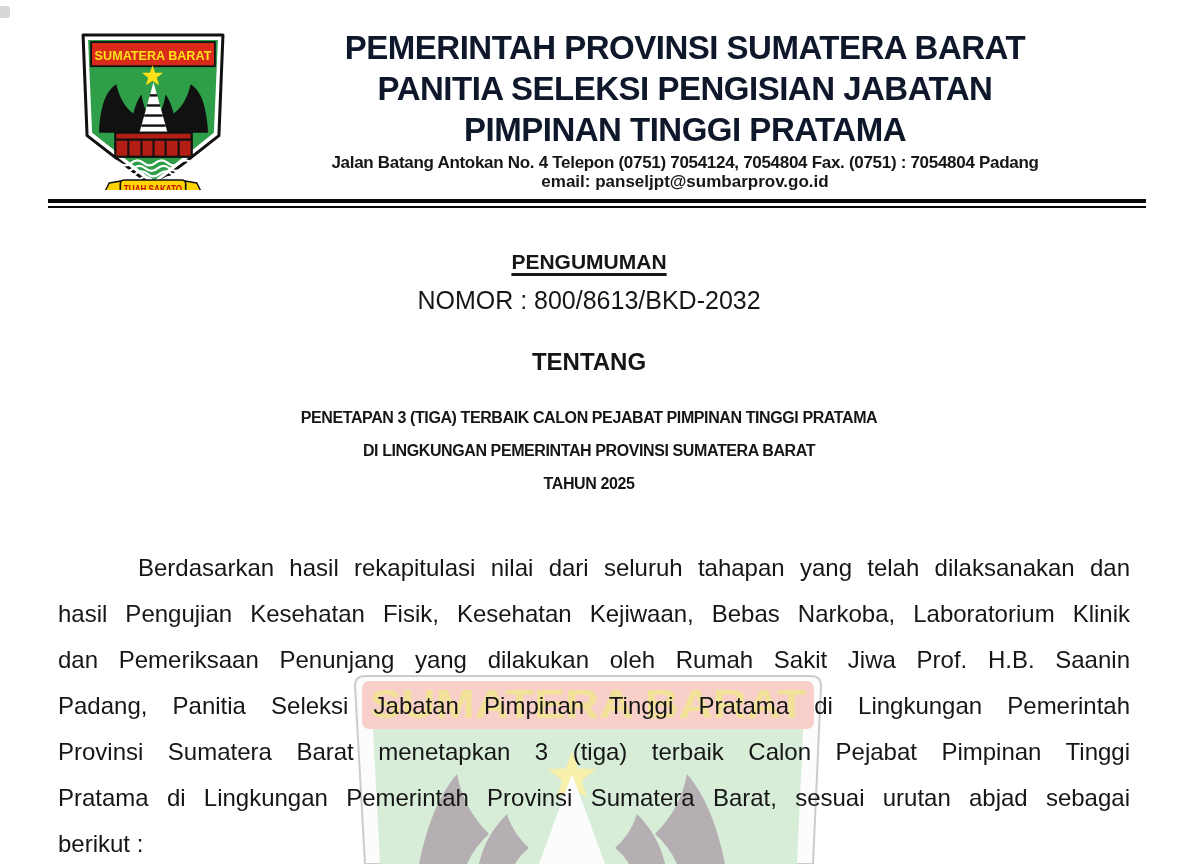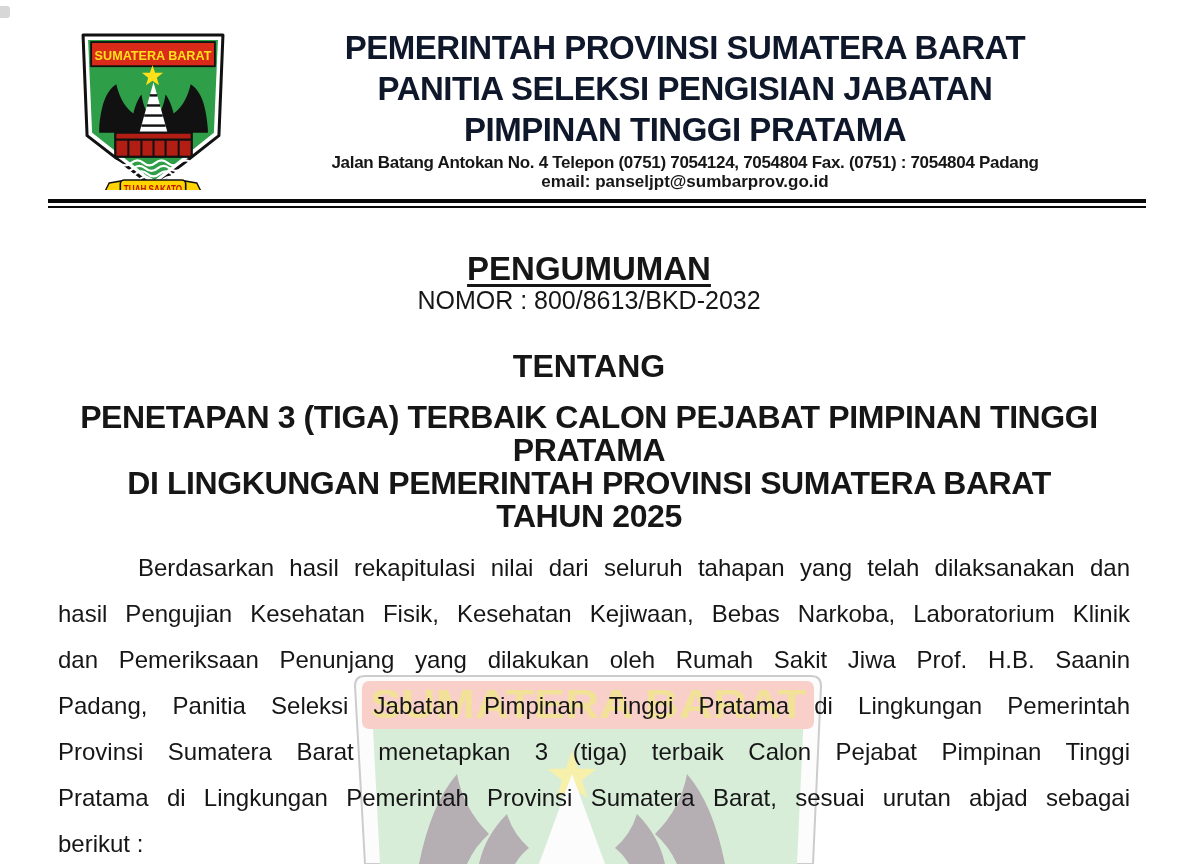--- a/index.html
+++ b/index.html
@@ -15,26 +15,26 @@
   
   .logo{left:75px; top:32px; width:156px; height:158px;}
   .letterhead{left:240px; top:27px; width:890px; text-align:center;}
   .lh-title{font-weight:bold; font-size:33px; line-height:41px; letter-spacing:-0.5px; color:#0f172a;}
   .lh-address{font-weight:bold; font-size:17px; line-height:18.5px; letter-spacing:-0.3px; margin-top:4px;}
   .lh-email{font-weight:bold; font-size:17px; line-height:18.5px;}
   .lh-email .mail{border-bottom:1.6px solid #161616; padding-bottom:14px;}
   .double-rule{left:48px; top:199px; width:1098px; height:2.5px; background:#ffffff;
     border-top:4.5px solid #0a0a0a; border-bottom:2.5px solid #0a0a0a;}
   
-  .doc-title{left:0; top:250px; width:1178px; text-align:center; font-weight:bold; font-size:33px;
+  .doc-title{left:0; top:250px; width:1178px; text-align:center; font-weight:bold; font-size:21px;
     text-decoration:underline; text-decoration-thickness:2.5px; text-underline-offset:4px;}
   .doc-number{left:0; top:286px; width:1178px; text-align:center; font-size:25px;}
-  .doc-tentang{left:0; top:348px; width:1178px; text-align:center; font-weight:bold; font-size:32px;}
+  .doc-tentang{left:0; top:348px; width:1178px; text-align:center; font-weight:bold; font-size:24px;}
   .doc-subject{left:0; top:401px; width:1178px; text-align:center; font-weight:bold;
-    font-size:32px; line-height:33px; letter-spacing:-0.4px;}
+    font-size:16px; line-height:33px; letter-spacing:-0.4px;}
   
   .body-text{left:58px; top:545px; width:1072px; font-size:24px; z-index:2;}
   .jline{height:46px; line-height:46px; text-align:justify; text-align-last:justify;
     white-space:nowrap; overflow:visible;}
   .jfirst{text-indent:80px;}
   .jlast{text-align:left; text-align-last:left;}
   
   .watermark{left:349px; top:670px; width:478px; height:194px; z-index:1;}
 </style>
 </head>

